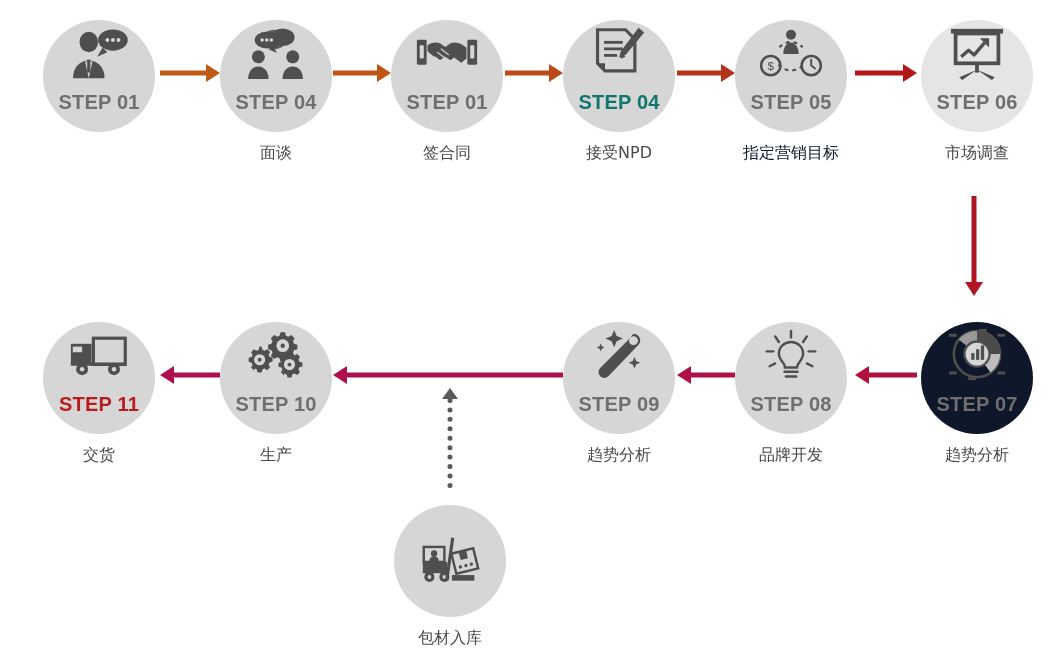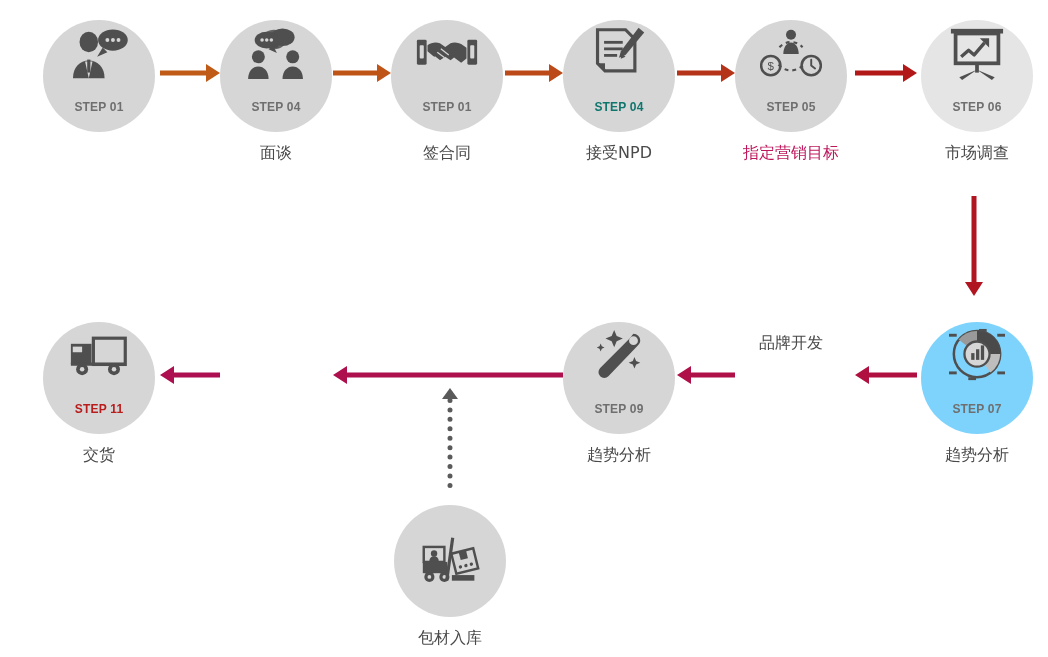--- a/index.html
+++ b/index.html
@@ -45,21 +45,21 @@
     display: flex;
     align-items: center;
     justify-content: center;
   }
   .circle .glyph svg { display: block; }
   .step-txt {
     position: absolute;
     left: 0;
     right: 0;
     bottom: 18px;
-    font-size: 12px;
+    font-size: 20px;
     font-weight: bold;
     letter-spacing: 0.2px;
     color: #6f6f6f;
     font-family: "Liberation Sans", sans-serif;
   }
   .node-label {
     margin-top: 10px;
     font-size: 16px;
     line-height: 22px;
     color: #4a4a4a;
@@ -270,21 +270,21 @@
     </g>
     <text x="11" y="44" font-size="12" font-family="Liberation Sans, sans-serif" text-anchor="middle" fill="#4f4f4f">$</text>
     <g stroke="#4f4f4f" stroke-width="2" fill="none" stroke-linecap="round">
       <path d="M53 33v6l4 3"></path>
     </g>
   </g>
 </svg>
         </div>
         <div class="step-txt" style="color: rgb(111, 111, 111);">STEP 05</div>
       </div>
-      <div class="node-label" style="color: #be185d;">指定营销目标</div>
+      <div class="node-label" style="color: #0f172a;">指定营销目标</div>
     </div>
     <div class="node" style="left: 917px; top: 20px;">
       <div class="circle" style="background: #e5e5e5;">
         <div class="glyph">
           <svg viewBox="0 0 60 58" width="56" height="54">
   <g fill="#4f4f4f">
     <rect x="2" y="2" width="56" height="5"></rect>
     <g fill="none" stroke="#4f4f4f" stroke-width="4">
       <rect x="7" y="7" width="46" height="32"></rect>
     </g>
@@ -296,21 +296,21 @@
     </g>
     <path d="M33 12h10v10l-3.5-3.5-3-3z"></path>
   </g>
 </svg>
         </div>
         <div class="step-txt" style="color: rgb(111, 111, 111);">STEP 06</div>
       </div>
       <div class="node-label" style="color: rgb(74, 74, 74);">市场调查</div>
     </div>
     <div class="node" style="left: 917px; top: 322px;">
-      <div class="circle" style="background: #7dd3fc;">
+      <div class="circle" style="background: #0f172a;">
         <div class="glyph">
           <svg viewBox="0 0 62 58" width="60" height="56">
   <g>
     <circle cx="31" cy="27" r="24" fill="none" stroke="#4f4f4f" stroke-width="2.6"></circle>
     <path d="M31 27V3a24 24 0 0 1 24 24z" fill="#4a4a4a"></path>
     <path d="M31 27L12 12A24 24 0 0 1 31 3z" fill="#9a9a9a"></path>
     <path d="M31 27l24 0a24 24 0 0 1-10 19z" fill="#bdbdbd"></path>
     <circle cx="31" cy="27" r="13" fill="#d6d6d6" stroke="#4f4f4f" stroke-width="2.4"></circle>
     <g fill="#4f4f4f">
       <rect x="25" y="26" width="3.4" height="7"></rect>
@@ -326,39 +326,79 @@
       <rect x="22" y="51" width="8" height="3"></rect>
     </g>
   </g>
 </svg>
         </div>
         <div class="step-txt" style="color: rgb(111, 111, 111);">STEP 07</div>
       </div>
       <div class="node-label" style="color: rgb(74, 74, 74);">趋势分析</div>
     </div>
     <div class="node" style="left: 731px; top: 322px;">
+      <div class="circle" style="background: rgb(214, 214, 214);">
+        <div class="glyph">
+          <svg viewBox="0 0 56 58" width="54" height="54">
+  <g fill="none" stroke="#4f4f4f" stroke-width="2.6" stroke-linecap="round">
+    <path d="M28 14c7.2 0 13 5.6 13 12.4 0 4.6-2.6 7.4-4.6 10-1.3 1.7-1.9 3-1.9 5H21.5c0-2-.6-3.3-1.9-5-2-2.6-4.6-5.4-4.6-10C15 19.6 20.8 14 28 14z"></path>
+    <path d="M21 46h14"></path>
+    <path d="M22.5 51h11"></path>
+    <path d="M28 2v7"></path>
+    <path d="M11 8l4 6"></path>
+    <path d="M45 8l-4 6"></path>
+    <path d="M2 24h7"></path>
+    <path d="M54 24h-7"></path>
+    <path d="M5 40l6-3"></path>
+    <path d="M51 40l-6-3"></path>
+  </g>
+</svg>
+        </div>
+        <div class="step-txt" style="color: rgb(111, 111, 111);">STEP 08</div>
+      </div>
       <div class="node-label" style="color: rgb(74, 74, 74);">品牌开发</div>
     </div>
     <div class="node" style="left: 559px; top: 322px;">
       <div class="circle" style="background: rgb(214, 214, 214);">
         <div class="glyph">
           <svg viewBox="0 0 58 58" width="56" height="56">
   <g fill="#4f4f4f">
     <path d="M44 6a7 7 0 0 1 7 7c0 2.5-1.3 4.2-3 5.7L18 50a6 6 0 0 1-8.5-8.5L40 11c1.6-1.7 2-3.2 4-5z"></path>
     <path d="M44 8.5a4.6 4.6 0 0 1 0 9.2 4.6 4.6 0 0 1 0-9.2z" fill="#d6d6d6"></path>
     <path d="M24 2l2.6 6.4L33 11l-6.4 2.6L24 20l-2.6-6.4L15 11l6.4-2.6z"></path>
     <path d="M45 30l1.7 4.2L51 36l-4.3 1.8L45 42l-1.7-4.2L39 36l4.3-1.8z"></path>
     <path d="M10 16l1.2 3L14 20.2l-2.8 1.2L10 24.4l-1.2-3L6 20.2 8.8 19z"></path>
     <path d="M38 22l1 2.5 2.5 1-2.5 1-1 2.5-1-2.5-2.5-1 2.5-1z"></path>
   </g>
 </svg>
         </div>
         <div class="step-txt" style="color: rgb(111, 111, 111);">STEP 09</div>
       </div>
       <div class="node-label" style="color: rgb(74, 74, 74);">趋势分析</div>
+    </div>
+    <div class="node" style="left: 216px; top: 322px;">
+      <div class="circle" style="background: rgb(214, 214, 214);">
+        <div class="glyph">
+          <svg viewBox="0 0 62 54" width="60" height="52">
+  <g fill="#4f4f4f">
+    <path d="M38 2l2.4.5.9 3.5 2.6 1.1 3.1-1.8 3.4 3.4-1.8 3.1 1.1 2.6 3.5.9v4.8l-3.5.9-1.1 2.6 1.8 3.1-3.4 3.4-3.1-1.8-2.6 1.1-.9 3.5h-4.8l-.9-3.5-2.6-1.1-3.1 1.8-3.4-3.4 1.8-3.1-1.1-2.6-3.5-.9v-4.8l3.5-.9 1.1-2.6-1.8-3.1 3.4-3.4 3.1 1.8 2.6-1.1.9-3.5z"></path>
+    <circle cx="38" cy="16.3" r="6.6" fill="#d6d6d6"></circle>
+    <circle cx="38" cy="16.3" r="2.3" fill="#4f4f4f"></circle>
+    <path d="M14 17l2.1.4.8 3.1 2.3 1 2.7-1.6 3 3-1.6 2.7 1 2.3 3.1.8v4.2l-3.1.8-1 2.3 1.6 2.7-3 3-2.7-1.6-2.3 1-.8 3.1h-4.2l-.8-3.1-2.3-1L8.1 42l-3-3 1.6-2.7-1-2.3L2.6 33v-4.2l3.1-.8 1-2.3L5.1 23l3-3 2.7 1.6 2.3-1 .8-3.1z"></path>
+    <circle cx="14" cy="30.9" r="5.8" fill="#d6d6d6"></circle>
+    <circle cx="14" cy="30.9" r="2" fill="#4f4f4f"></circle>
+    <path d="M45 22l2.1.4.8 3.1 2.3 1 2.7-1.6 3 3-1.6 2.7 1 2.3 3.1.8v4.2l-3.1.8-1 2.3 1.6 2.7-3 3-2.7-1.6-2.3 1-.8 3.1h-4.2l-.8-3.1-2.3-1L39.1 47l-3-3 1.6-2.7-1-2.3-3.1-.8v-4.2l3.1-.8 1-2.3L36.1 28l3-3 2.7 1.6 2.3-1 .8-3.1z"></path>
+    <circle cx="45" cy="35.9" r="5.8" fill="#d6d6d6"></circle>
+    <circle cx="45" cy="35.9" r="2" fill="#4f4f4f"></circle>
+  </g>
+</svg>
+        </div>
+        <div class="step-txt" style="color: rgb(111, 111, 111);">STEP 10</div>
+      </div>
+      <div class="node-label" style="color: rgb(74, 74, 74);">生产</div>
     </div>
     <div class="node" style="left: 39px; top: 322px;">
       <div class="circle" style="background: rgb(214, 214, 214);">
         <div class="glyph">
           <svg viewBox="0 0 64 46" width="60" height="44">
   <g>
     <path d="M2 10h22v22H2z" fill="#4f4f4f"></path>
     <path d="M4 13h10v6H4z" fill="#d6d6d6"></path>
     <rect x="26" y="4" width="34" height="28" fill="none" stroke="#4f4f4f" stroke-width="3.4"></rect>
     <rect x="2" y="30" width="58" height="3.4" fill="#4f4f4f"></rect>

